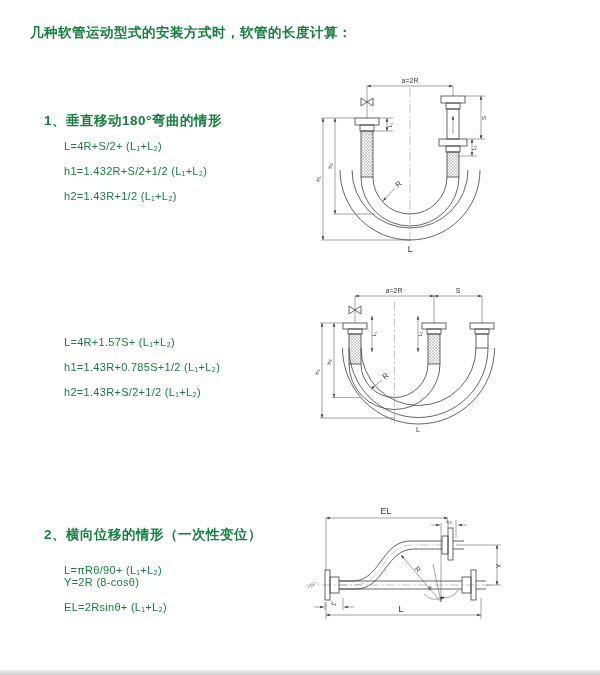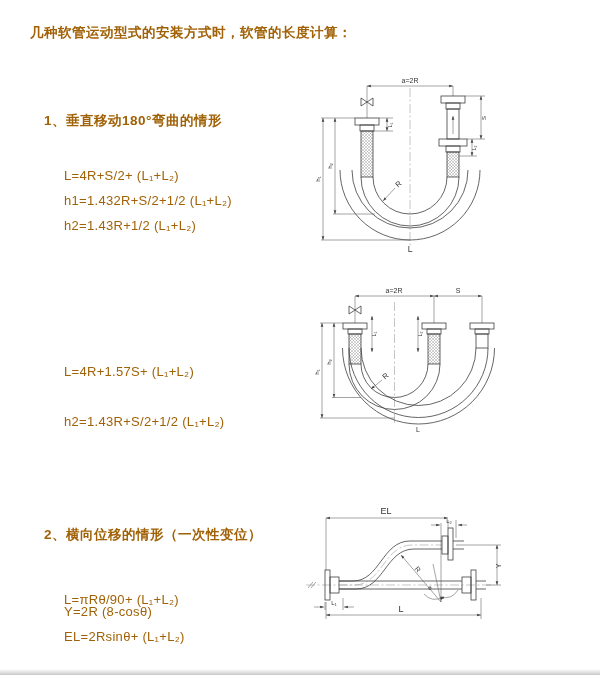--- a/index.html
+++ b/index.html
@@ -1,20 +1,20 @@
 <!DOCTYPE html>
 <html><head>
 <meta charset="utf-8">
 <style>
   html,body{margin:0;padding:0;background:#fff;}
   .page{position:relative;width:600px;height:675px;background:#ffffff;overflow:hidden;
-        font-family:"Liberation Sans","DejaVu Sans",sans-serif;color:#a16207;}
+        font-family:"Liberation Sans","DejaVu Sans",sans-serif;color:#15803d;}
   .title{position:absolute;left:30px;top:24px;font-size:13.5px;font-weight:bold;letter-spacing:.5px;}
   .sec-heading{position:absolute;font-size:13.5px;font-weight:bold;letter-spacing:.5px;}
-  .formula{position:absolute;font-size:13px;letter-spacing:.3px;font-weight:500;margin-top:28px;}
+  .formula{position:absolute;font-size:11px;letter-spacing:.3px;font-weight:500;}
   .diagram{position:absolute;}
   svg{display:block;}
   svg text{font-family:"Liberation Sans","DejaVu Sans",sans-serif;fill:#333;}
   .ln{stroke:#3f3f3f;stroke-width:.8;fill:none;}
   .thin{stroke:#5a5a5a;stroke-width:.55;fill:none;}
   .cl{stroke:#8a8a8a;stroke-width:.5;fill:none;stroke-dasharray:9 2.5 2 2.5;}
   .hoserect{stroke:#3f3f3f;stroke-width:.8;}
   .bottom-shade{position:absolute;left:0;bottom:0;width:600px;height:6px;
         background:linear-gradient(#ffffff,#c9c9c9);}
 </style>
@@ -24,20 +24,21 @@
 <div class="page">
 
   <div class="title">几种软管运动型式的安装方式时，软管的长度计算：</div>
 
   <div class="sec-heading" style="left:44px;top:112px">1、垂直移动180°弯曲的情形</div>
   <div class="formula" style="left:64px;top:140px">L=4R+S/2+ (L₁+L₂)</div>
   <div class="formula" style="left:64px;top:165px">h1=1.432R+S/2+1/2 (L₁+L₂)</div>
   <div class="formula" style="left:64px;top:190px">h2=1.43R+1/2 (L₁+L₂)</div>
 
   <div class="formula" style="left:64px;top:336px">L=4R+1.57S+ (L₁+L₂)</div>
+  <div class="formula" style="left:64px;top:361px">h1=1.43R+0.785S+1/2 (L₁+L₂)</div>
   <div class="formula" style="left:64px;top:386px">h2=1.43R+S/2+1/2 (L₁+L₂)</div>
 
   <div class="sec-heading" style="left:44px;top:526px">2、横向位移的情形（一次性变位）</div>
   <div class="formula" style="left:64px;top:564px">L=πRθ/90+ (L₁+L₂)</div>
   <div class="formula" style="left:64px;top:576px">Y=2R (8-cosθ)</div>
   <div class="formula" style="left:64px;top:601px">EL=2Rsinθ+ (L₁+L₂)</div>
 
   <div class="diagram" style="left:315px;top:72px">
   <svg width="275" height="190" viewBox="0 0 275 190">
     <defs>

